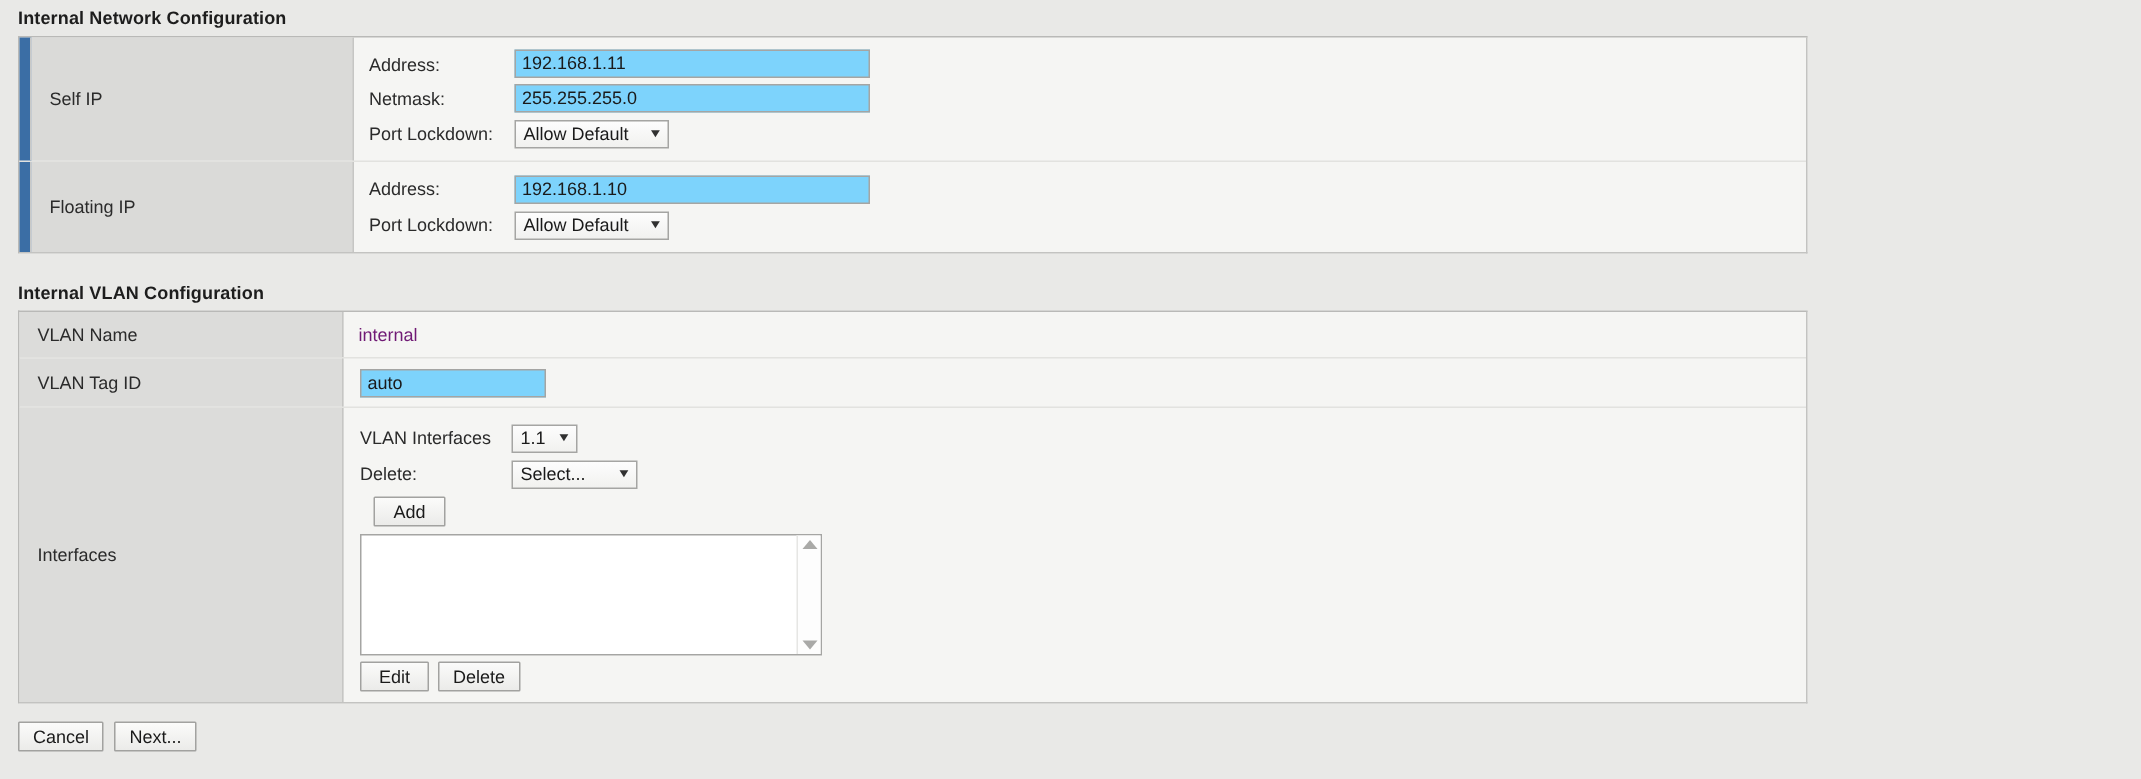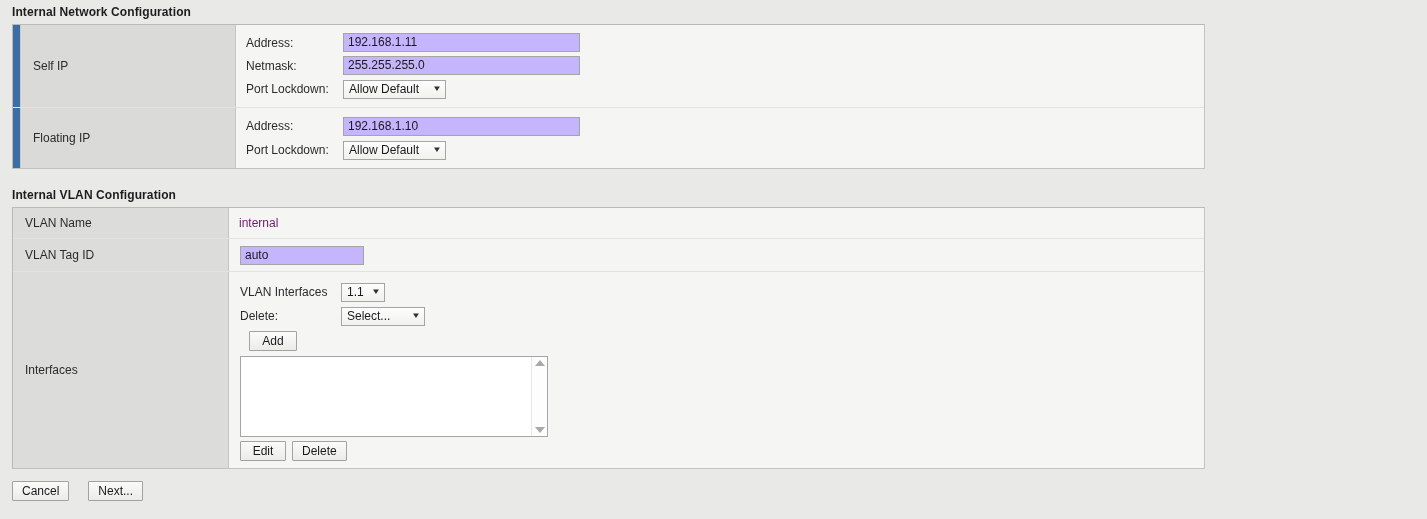--- a/index.html
+++ b/index.html
@@ -94,21 +94,21 @@
   }
 
   input.txt {
     font-family: "Liberation Sans", sans-serif;
     font-size: 12px;
     color: #1a1a1a;
     height: 19px;
     line-height: 19px;
     padding: 0 4px;
     border: 1px solid #a5a5a3;
-    background: #c4b5fd;
+    background: #7dd3fc;
     box-sizing: border-box;
     border-radius: 0;
     outline: none;
   }
 
   
   .sel {
     display: inline-flex;
     align-items: center;
     justify-content: space-between;
@@ -180,21 +180,21 @@
     border-left: 5px solid transparent;
     border-right: 5px solid transparent;
   }
   .arrow.up   { border-bottom: 6px solid #a9a9a7; }
   .arrow.down { border-top: 6px solid #a9a9a7; }
 
   .btn-row { display: flex; gap: 6px; }
 
   .footer {
     display: flex;
-    gap: 19px;
+    gap: 7px;
     padding: 12px 0 0 12px;
   }
 
   .plainvalue {
     font-size: 12px;
     color: #701a75;
     padding-left: 10px;
     display: flex;
     align-items: center;
   }

